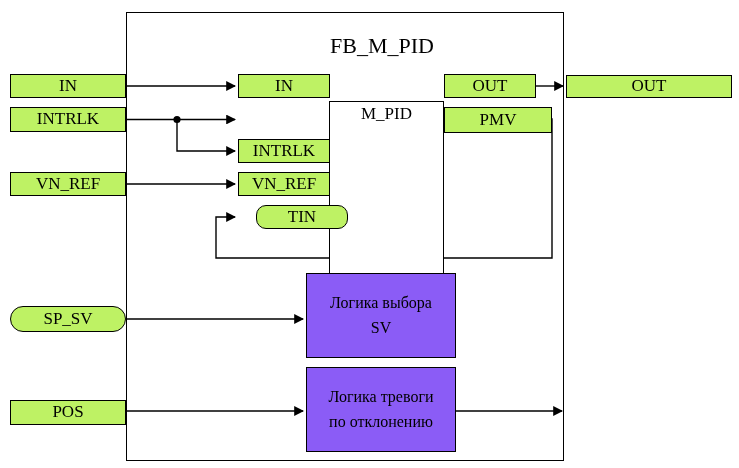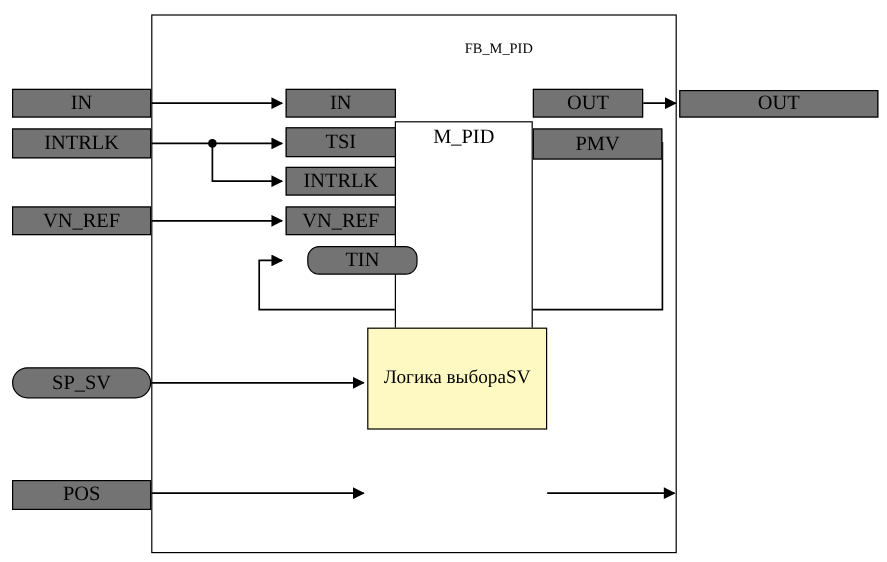--- a/index.html
+++ b/index.html
@@ -20,46 +20,47 @@
     position: absolute;
     left: 0;
     top: 0;
     width: 739px;
     height: 468px;
   }
   .box {
     position: absolute;
     box-sizing: border-box;
     border: 1.4px solid #000000;
-    background: #737373;
+    background: #bef264;
     display: flex;
     align-items: center;
     justify-content: center;
     font-size: 17px;
     line-height: 1.1;
     white-space: nowrap;
   }
   .outer-frame {
     position: absolute;
     box-sizing: border-box;
     border: 1.5px solid #000000;
     background: transparent;
   }
   .label {
     position: absolute;
-    font-size: 12px;
-    text-align: right;
+    font-size: 22px;
+    text-align: left;
     white-space: nowrap;
   }
   .logic-box {
     position: absolute;
     box-sizing: border-box;
     border: 1.4px solid #000000;
-    background: #fef9c3;
+    background: #8b5cf6;
     display: flex;
+    flex-direction: column;
     align-items: center;
     justify-content: center;
     font-size: 16px;
     line-height: 1.55;
     text-align: center;
   }
   .mpid-block {
     position: absolute;
     box-sizing: border-box;
     border: 1.4px solid #000000;
@@ -116,28 +117,31 @@
     <div class="mpid-title">M_PID</div>
   </div>
 
   <div class="box" style="left:10px; top:74px; width:116px; height:24px;">IN</div>
   <div class="box" style="left:10px; top:107px; width:116px; height:25px;">INTRLK</div>
   <div class="box" style="left:10px; top:172px; width:116px; height:24px;">VN_REF</div>
   <div class="box" style="left:10px; top:306px; width:116px; height:26px;border-radius:13px;">SP_SV</div>
   <div class="box" style="left:10px; top:400px; width:116px; height:25px;">POS</div>
 
   <div class="box" style="left:238px; top:74px; width:92px; height:24px;">IN</div>
-  <div class="box" style="left:238px; top:106px; width:92px; height:25px;">TSI</div>
   <div class="box" style="left:238px; top:139px; width:92px; height:24px;">INTRLK</div>
   <div class="box" style="left:238px; top:172px; width:92px; height:24px;">VN_REF</div>
   <div class="box" style="left:256px; top:205px; width:92px; height:24px;border-radius:10px;">TIN</div>
 
   <div class="box" style="left:444px; top:74px; width:92px; height:24px;">OUT</div>
   <div class="box" style="left:444px; top:107px; width:108px; height:26px;">PMV</div>
 
   <div class="logic-box" style="left:306px; top:273px; width:150px; height:85px;">
     <div>Логика выбора</div>
     <div>SV</div>
   </div>
+  <div class="logic-box" style="left:306px; top:367px; width:150px; height:85px;">
+    <div>Логика тревоги</div>
+    <div>по отклонению</div>
+  </div>
 
   <div class="box" style="left:566px; top:75px; width:166px; height:23px;">OUT</div>
 
 </div>
 
 </body></html>

